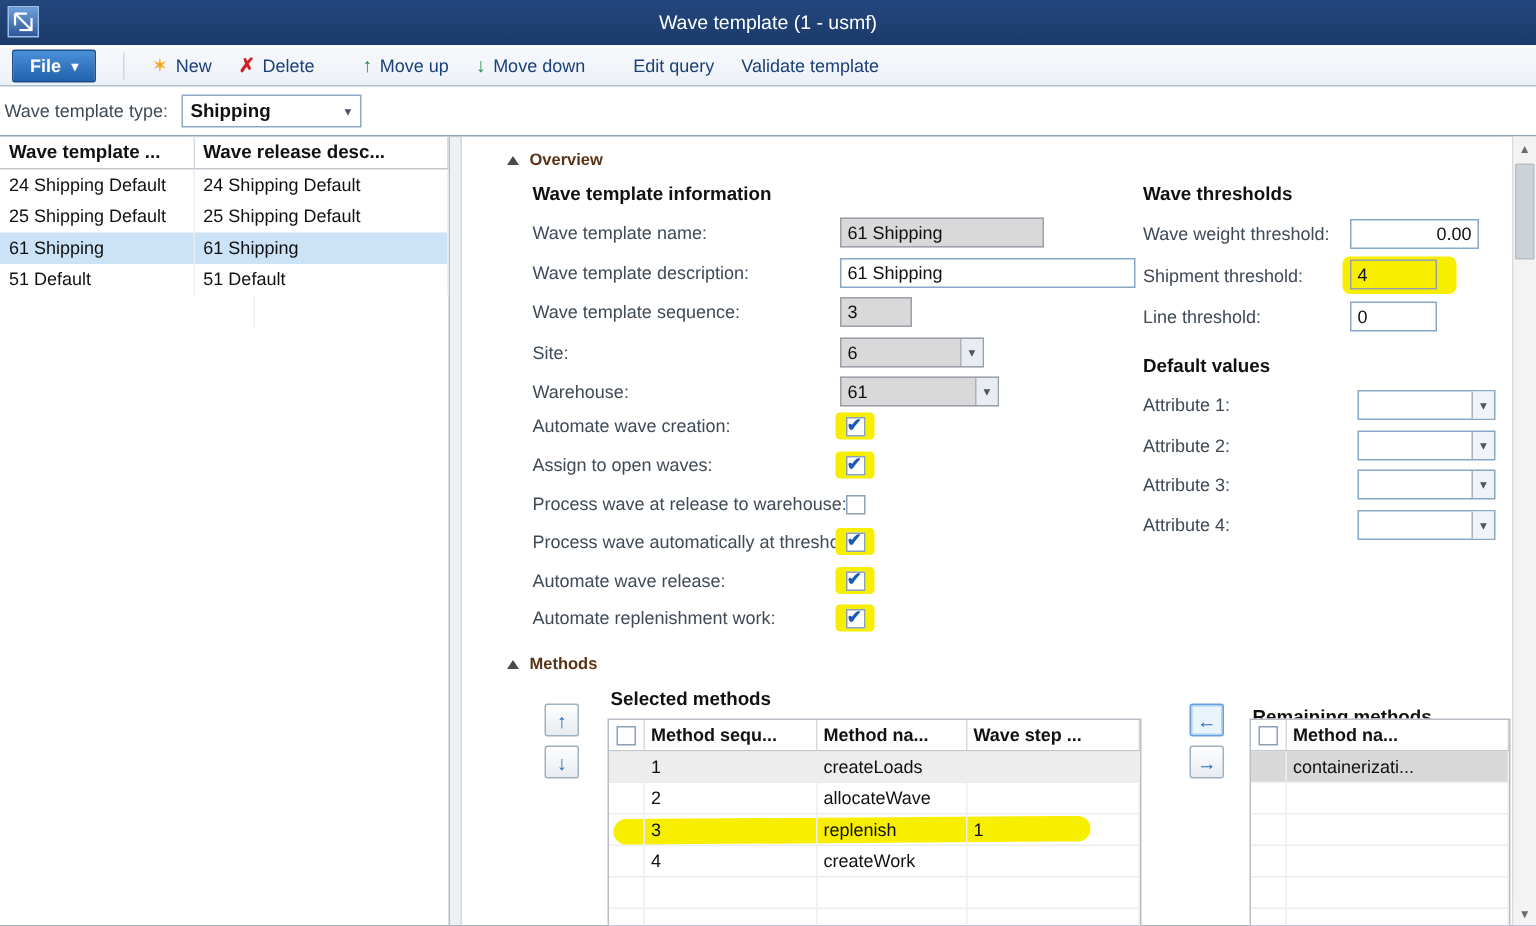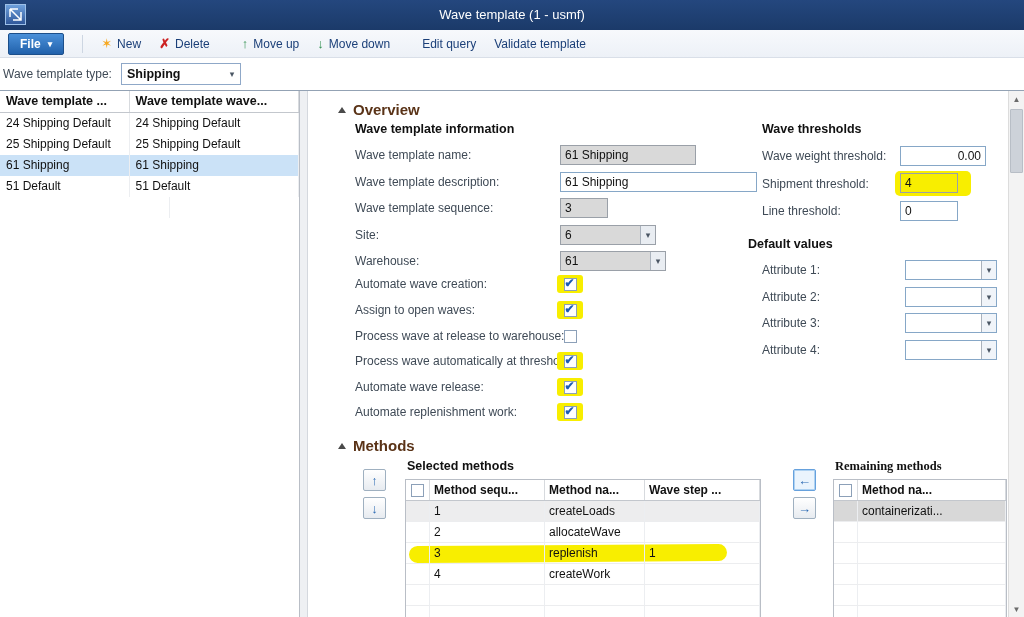--- a/index.html
+++ b/index.html
@@ -38,21 +38,21 @@
   .grid-row { display:flex; height:21px; }
   .gc { font-size:12px; color:#111; padding:3px 0 0 6px; overflow:hidden; white-space:nowrap; border-right:1px solid #eceef1; }
   .grid-row.selected { background:#cbe2f7; }
 
   .splitter { position:absolute; left:300px; top:91px; width:8px; bottom:0; background:#eef0f3; border-right:1px solid #d4d8de; }
 
   
   .rpanel { position:absolute; left:308px; top:91px; width:700px; bottom:0; background:#fff; overflow:hidden; }
   .sec-head { position:absolute; display:flex; align-items:center; gap:7px; }
   .tri-up { width:0; height:0; border-left:4px solid transparent; border-right:4px solid transparent; border-bottom:6px solid #4a4a4a; }
-  .sec-title { font-weight:bold; font-size:15px; color:#5a3317; }
+  .sec-title { font-weight:bold; font-size:11px; color:#5a3317; }
   .bold-head { position:absolute; font-weight:bold; font-size:12.5px; color:#111; }
   .lbl { position:absolute; font-size:12px; color:#3f4a56; white-space:nowrap; }
 
   .fld { position:absolute; height:20px; border:1px solid #9aa0a8; background:#d9d9d9; font-size:12px; color:#111; display:flex; align-items:center; padding-left:4px; }
   .fld.editable { background:#fff; border-color:#86a7c7; }
   .fld.num { justify-content:flex-end; padding-right:4px; padding-left:0; }
   .fld-caret { margin-left:auto; width:15px; height:100%; display:flex; align-items:center; justify-content:center; border-left:1px solid #aab2bc; background:#e9edf2; font-size:9px; color:#4a5664; }
   .fld.editable .fld-caret { background:#f0f4f9; }
 
   .cbwrap { position:absolute; width:26px; height:18px; display:flex; align-items:center; justify-content:center; }
@@ -133,21 +133,21 @@
     <span class="lbl-inline">Wave template type:</span>
     <div class="filter-combo">
       <span class="combo-val">Shipping</span>
       <span class="combo-caret">▾</span>
     </div>
   </div>
 
   <div class="left-grid">
     <div class="grid-header">
       <div class="gh c-name">Wave template ...</div>
-      <div class="gh c-desc">Wave template wave...</div>
+      <div class="gh c-desc">Wave release desc...</div>
     </div>
     <div class="grid-row">
       <div class="gc c-name">24 Shipping Default</div>
       <div class="gc c-desc">24 Shipping Default</div>
     </div>
     <div class="grid-row">
       <div class="gc c-name">25 Shipping Default</div>
       <div class="gc c-desc">25 Shipping Default</div>
     </div>
     <div class="grid-row selected">
@@ -243,21 +243,21 @@
       <div class="fld" style="left:5px; top:2px; width:58px;">
         <span>4</span>
       </div>
     </div>
 
     <span class="lbl" style="left:454px; top:113px;">Line threshold:</span>
     <div class="fld editable" style="left:592px; top:110px; width:58px;">
       <span>0</span>
     </div>
 
-    <span class="bold-head" style="left:440px; top:146px;">Default values</span>
+    <span class="bold-head" style="left:454px; top:146px;">Default values</span>
 
     <span class="lbl" style="left:454px; top:172px;">Attribute 1:</span>
     <div class="fld editable" style="left:597px; top:169px; width:92px;">
       <span></span>
       <span class="fld-caret">▾</span>
     </div>
 
     <span class="lbl" style="left:454px; top:199px;">Attribute 2:</span>
     <div class="fld editable" style="left:597px; top:196px; width:92px;">
       <span></span>
@@ -275,21 +275,21 @@
       <span></span>
       <span class="fld-caret">▾</span>
     </div>
 
     <div class="sec-head" style="left:30px; top:346px;">
       <span class="tri-up"></span>
       <span class="sec-title">Methods</span>
     </div>
 
     <span class="bold-head" style="left:99px; top:368px;">Selected methods</span>
-    <span class="bold-head" style="left:527px; top:368px;font-family:Liberation Serif, serif;">Remaining methods</span>
+    <span class="bold-head" style="left:527px; top:380px;">Remaining methods</span>
 
     <div class="sq-btn" style="left:55px; top:378px;">↑</div>
     <div class="sq-btn" style="left:55px; top:406px;">↓</div>
 
     <div class="mgrid" style="left:97px; top:388px; width:356px; height:140px;">
       <div class="mg-header">
         <div class="mc0">
             <span class="cb"></span>
           </div>
         <div class="mc1">Method sequ...</div>

